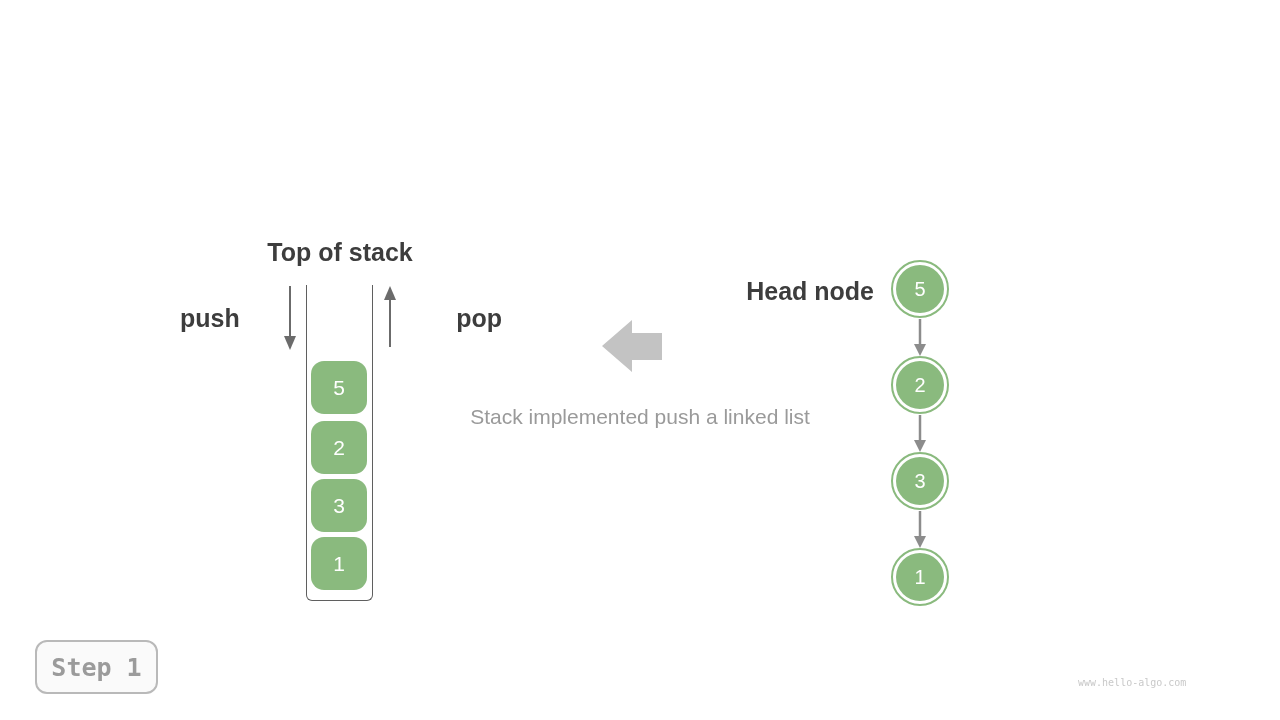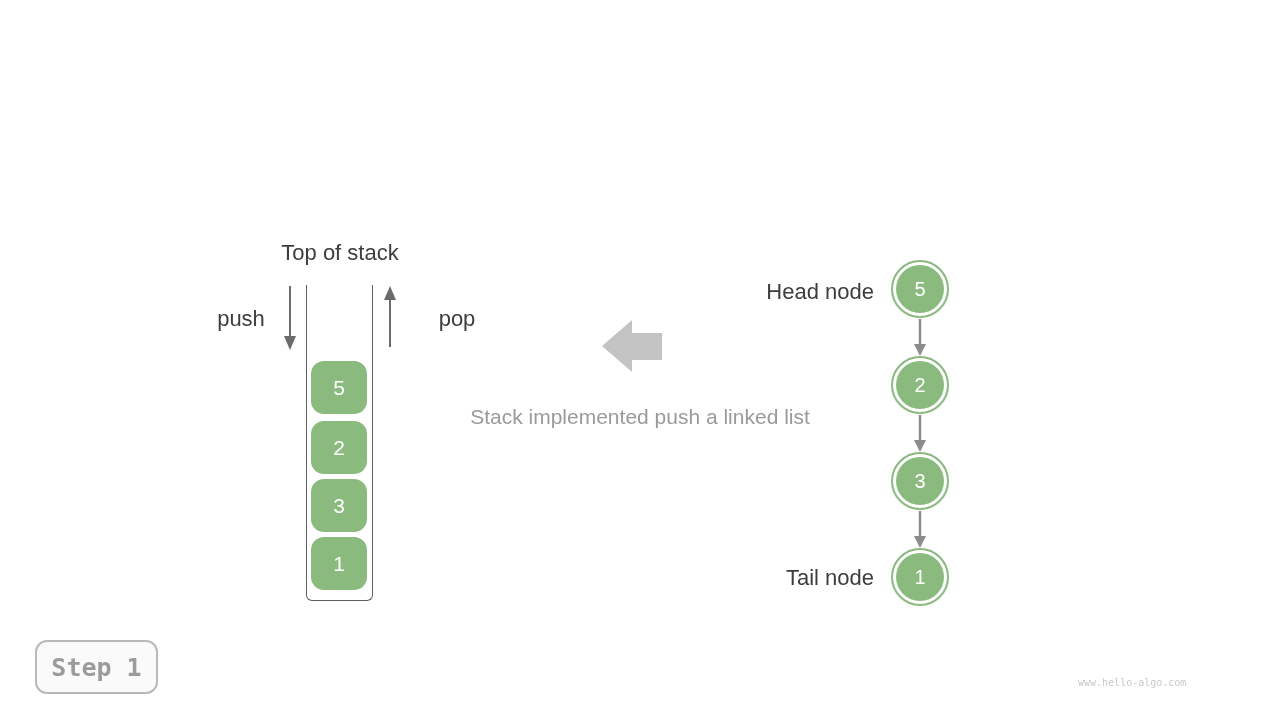--- a/index.html
+++ b/index.html
@@ -18,30 +18,30 @@
   * { margin: 0; padding: 0; box-sizing: border-box; }
   html, body { width: 1280px; height: 720px; background: #ffffff; overflow: hidden; }
   body { font-family: "Liberation Sans", sans-serif; }
 
   .canvas { position: relative; width: 1280px; height: 720px; background: #ffffff; }
 
   .arrows-layer { position: absolute; left: 0; top: 0; width: 1280px; height: 720px; pointer-events: none; }
 
   .label {
     position: absolute;
-    font-weight: normal;
-    font-size: 22px;
+    font-weight: bold;
+    font-size: 25px;
     line-height: 25px;
     color: var(--label-dark);
     white-space: nowrap;
   }
   .top-stack    { left: 240px; top: 240px; width: 200px; text-align: center; }
   .bottom-stack { left: 239px; top: 616px; width: 200px; text-align: center; }
-  .push-label   { left: 196px; top: 306px; width: 90px;  text-align: center; }
-  .pop-label    { left: 412px; top: 306px; width: 90px;  text-align: center; }
+  .push-label   { left: 180px; top: 306px; width: 90px;  text-align: left; }
+  .pop-label    { left: 412px; top: 306px; width: 90px;  text-align: right; }
   .head-label   { left: 674px; top: 279px; width: 200px; text-align: right; }
   .tail-label   { left: 674px; top: 565px; width: 200px; text-align: right; }
 
   .stack-container {
     position: absolute;
     left: 306px; top: 285px;
     width: 67px; height: 316px;
     border-left: 1.5px solid var(--container-border);
     border-right: 1.5px solid var(--container-border);
     border-bottom: 1.5px solid var(--container-border);
@@ -163,21 +163,20 @@
   <div class="stack-container"></div>
   <div class="stack-item s0">5</div>
   <div class="stack-item s1">2</div>
   <div class="stack-item s2">3</div>
   <div class="stack-item s3">1</div>
 
 
   <div class="caption">Stack implemented push a linked list</div>
 
   <div class="label head-label">Head node</div>
-  <div class="label tail-label">Tail node</div>
 
   <div class="node n0">
     <div class="node-inner">5</div>
   </div>
   <div class="node n1">
     <div class="node-inner">2</div>
   </div>
   <div class="node n2">
     <div class="node-inner">3</div>
   </div>

